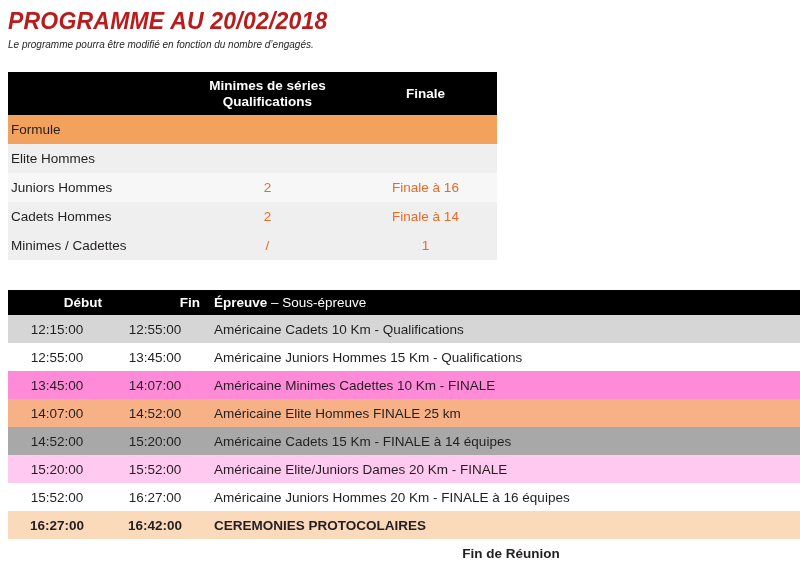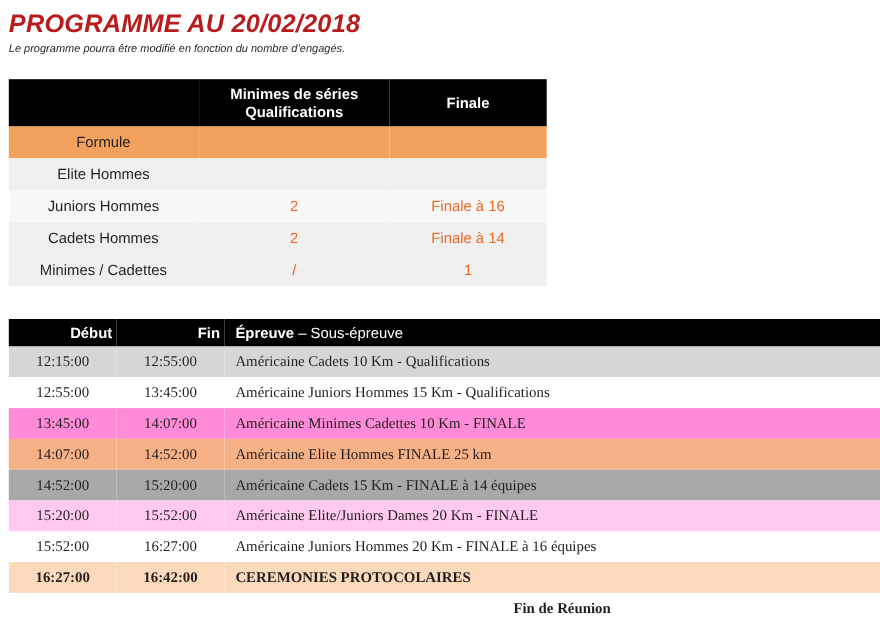--- a/index.html
+++ b/index.html
@@ -61,21 +61,21 @@
   .formula-table th.final-head {
     width: 135px;
   }
   .formula-table td {
     font-size: 13.5px;
     padding: 5px 4px;
     height: 19px;
     vertical-align: middle;
   }
   .formula-table td.label {
-    text-align: center;
+    text-align: left;
     padding-left: 3px;
     font-weight: normal;
   }
   .formula-table td.num {
     text-align: center;
   }
   .row-formule td {
     background: #f4a460;
     background: #f2a25c;
     font-weight: bold;
@@ -107,21 +107,20 @@
     padding-left: 10px;
   }
   .schedule-table th.ev-head .sub {
     font-weight: normal;
   }
   .schedule-table td {
     font-size: 13.5px;
     padding: 4px 0;
     height: 20px;
     vertical-align: middle;
-    font-family: Liberation Serif, serif;
   }
   .col-start { width: 90px; }
   .col-end { width: 90px; }
   .col-event { width: 590px; }
   .schedule-table td.t {
     text-align: center;
   }
   .schedule-table td.ev {
     text-align: left;
     padding-left: 10px;

